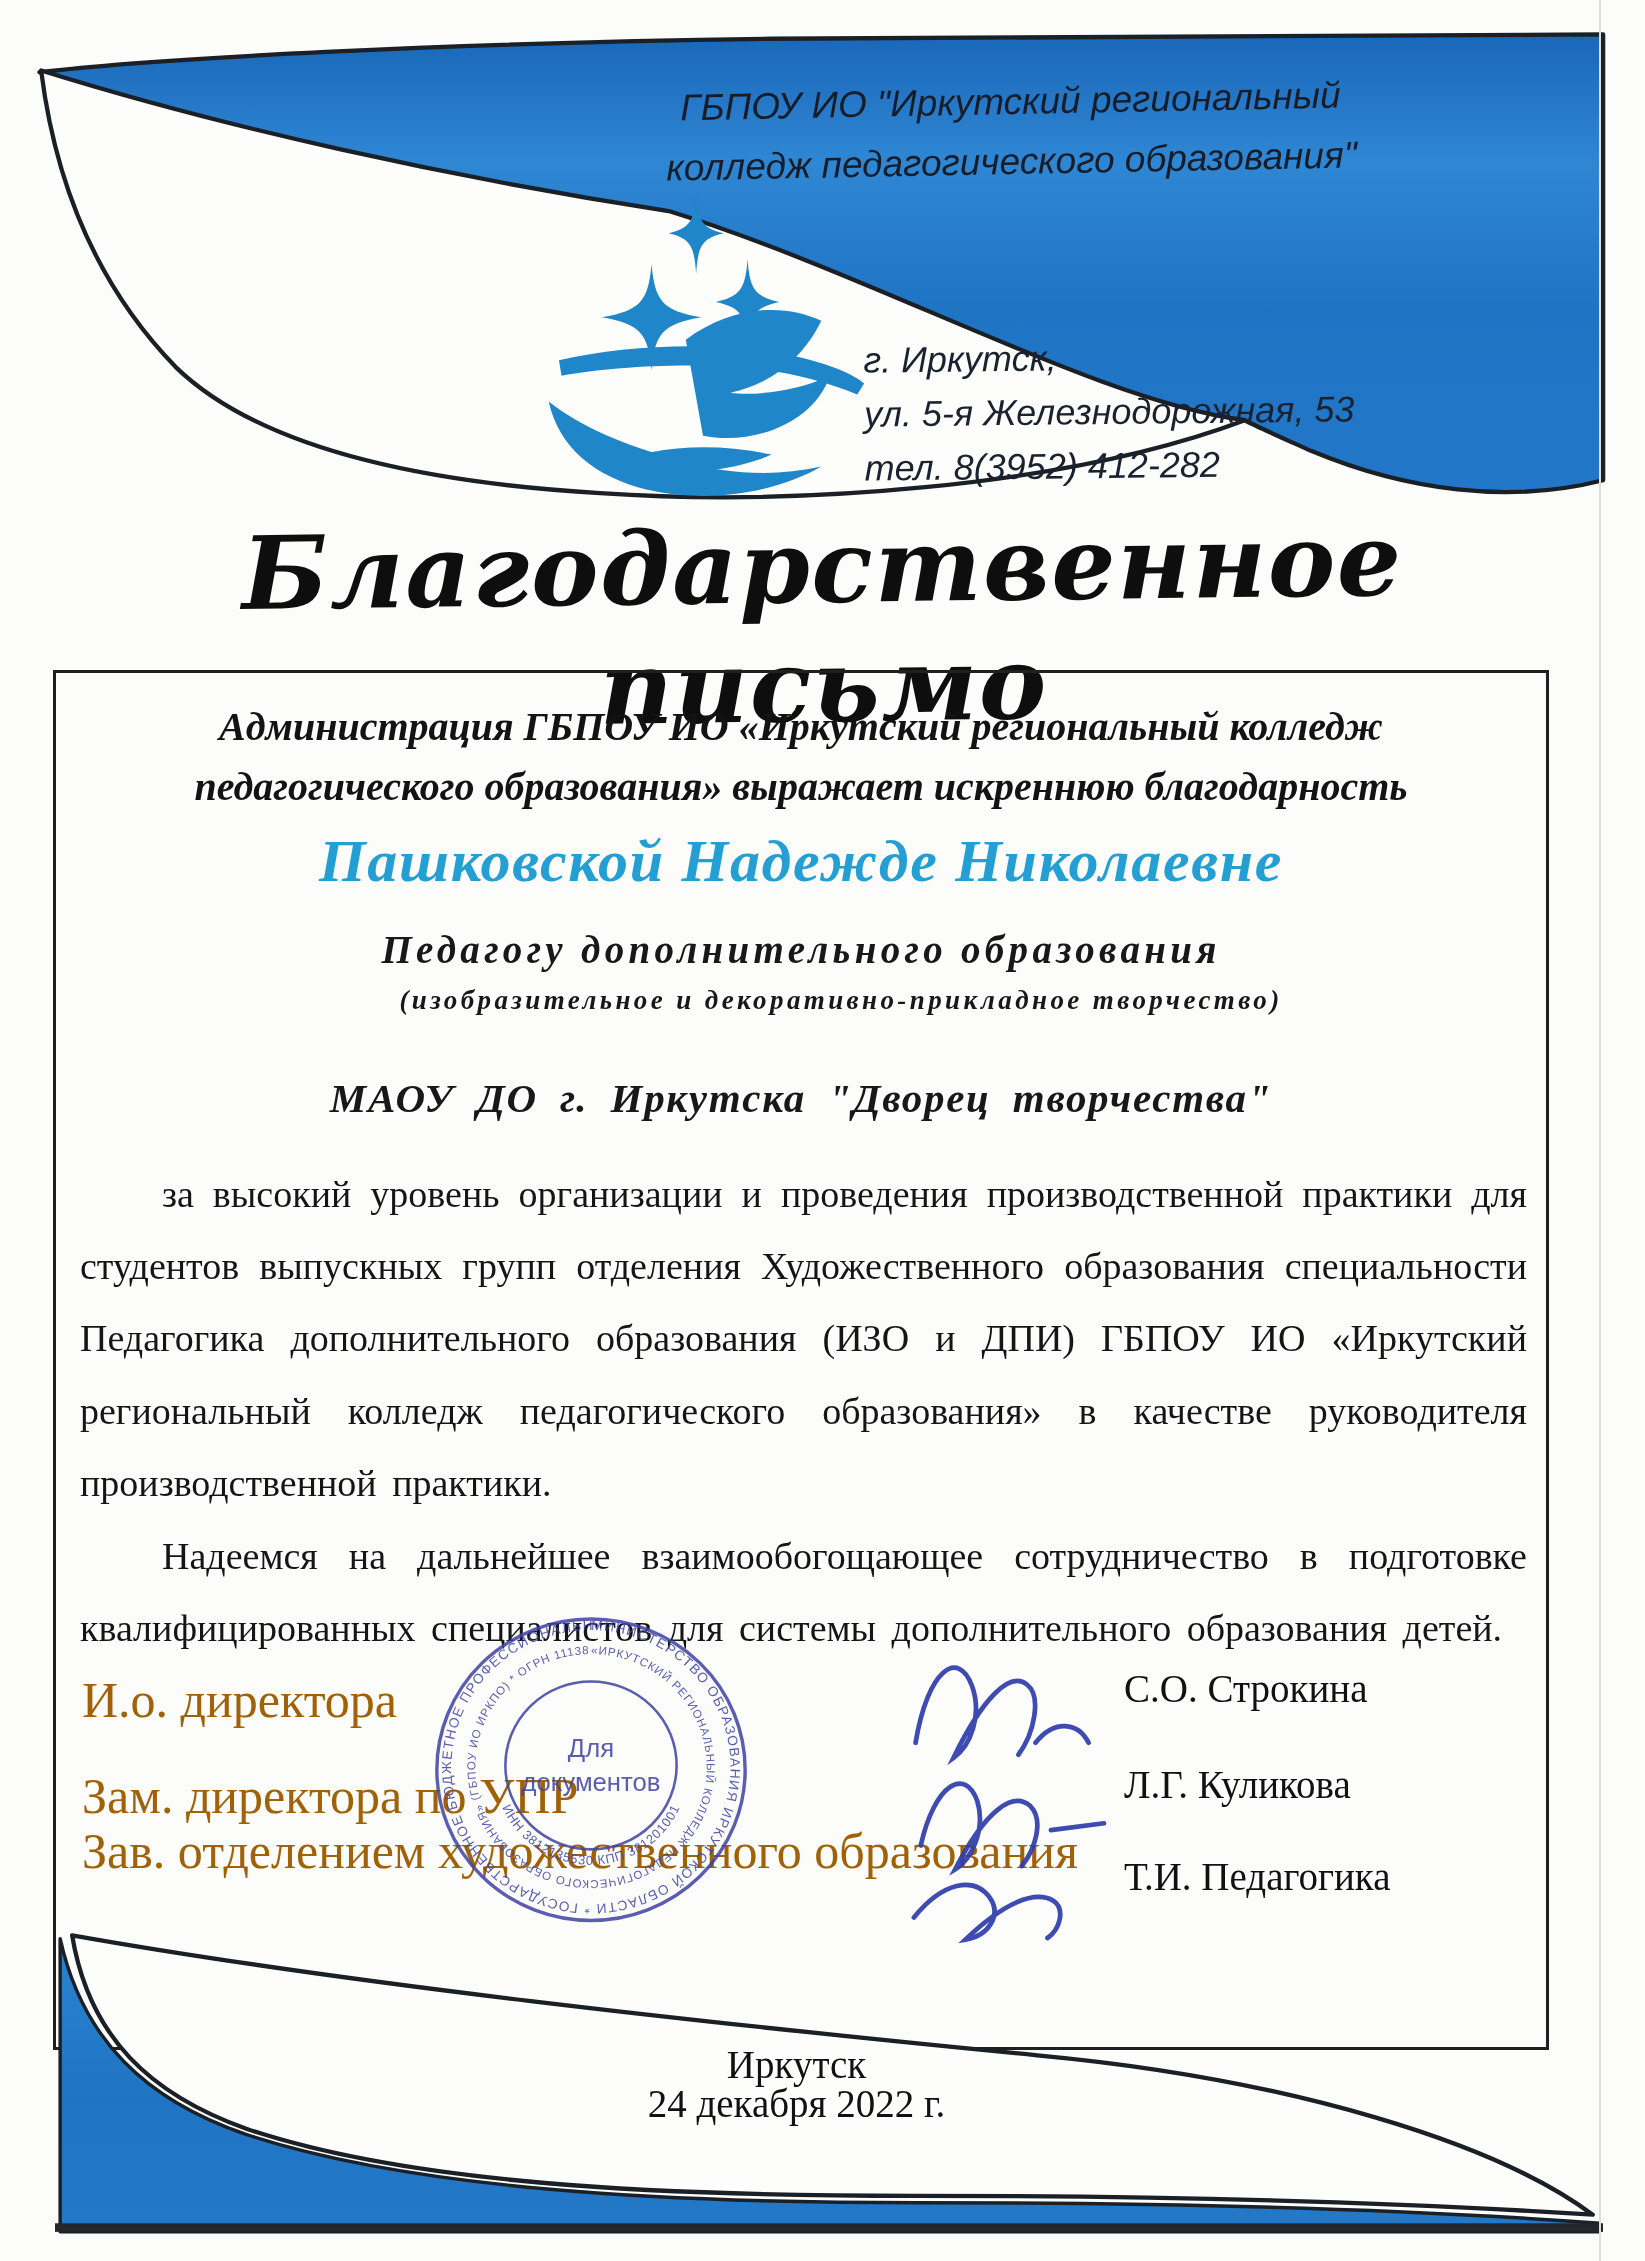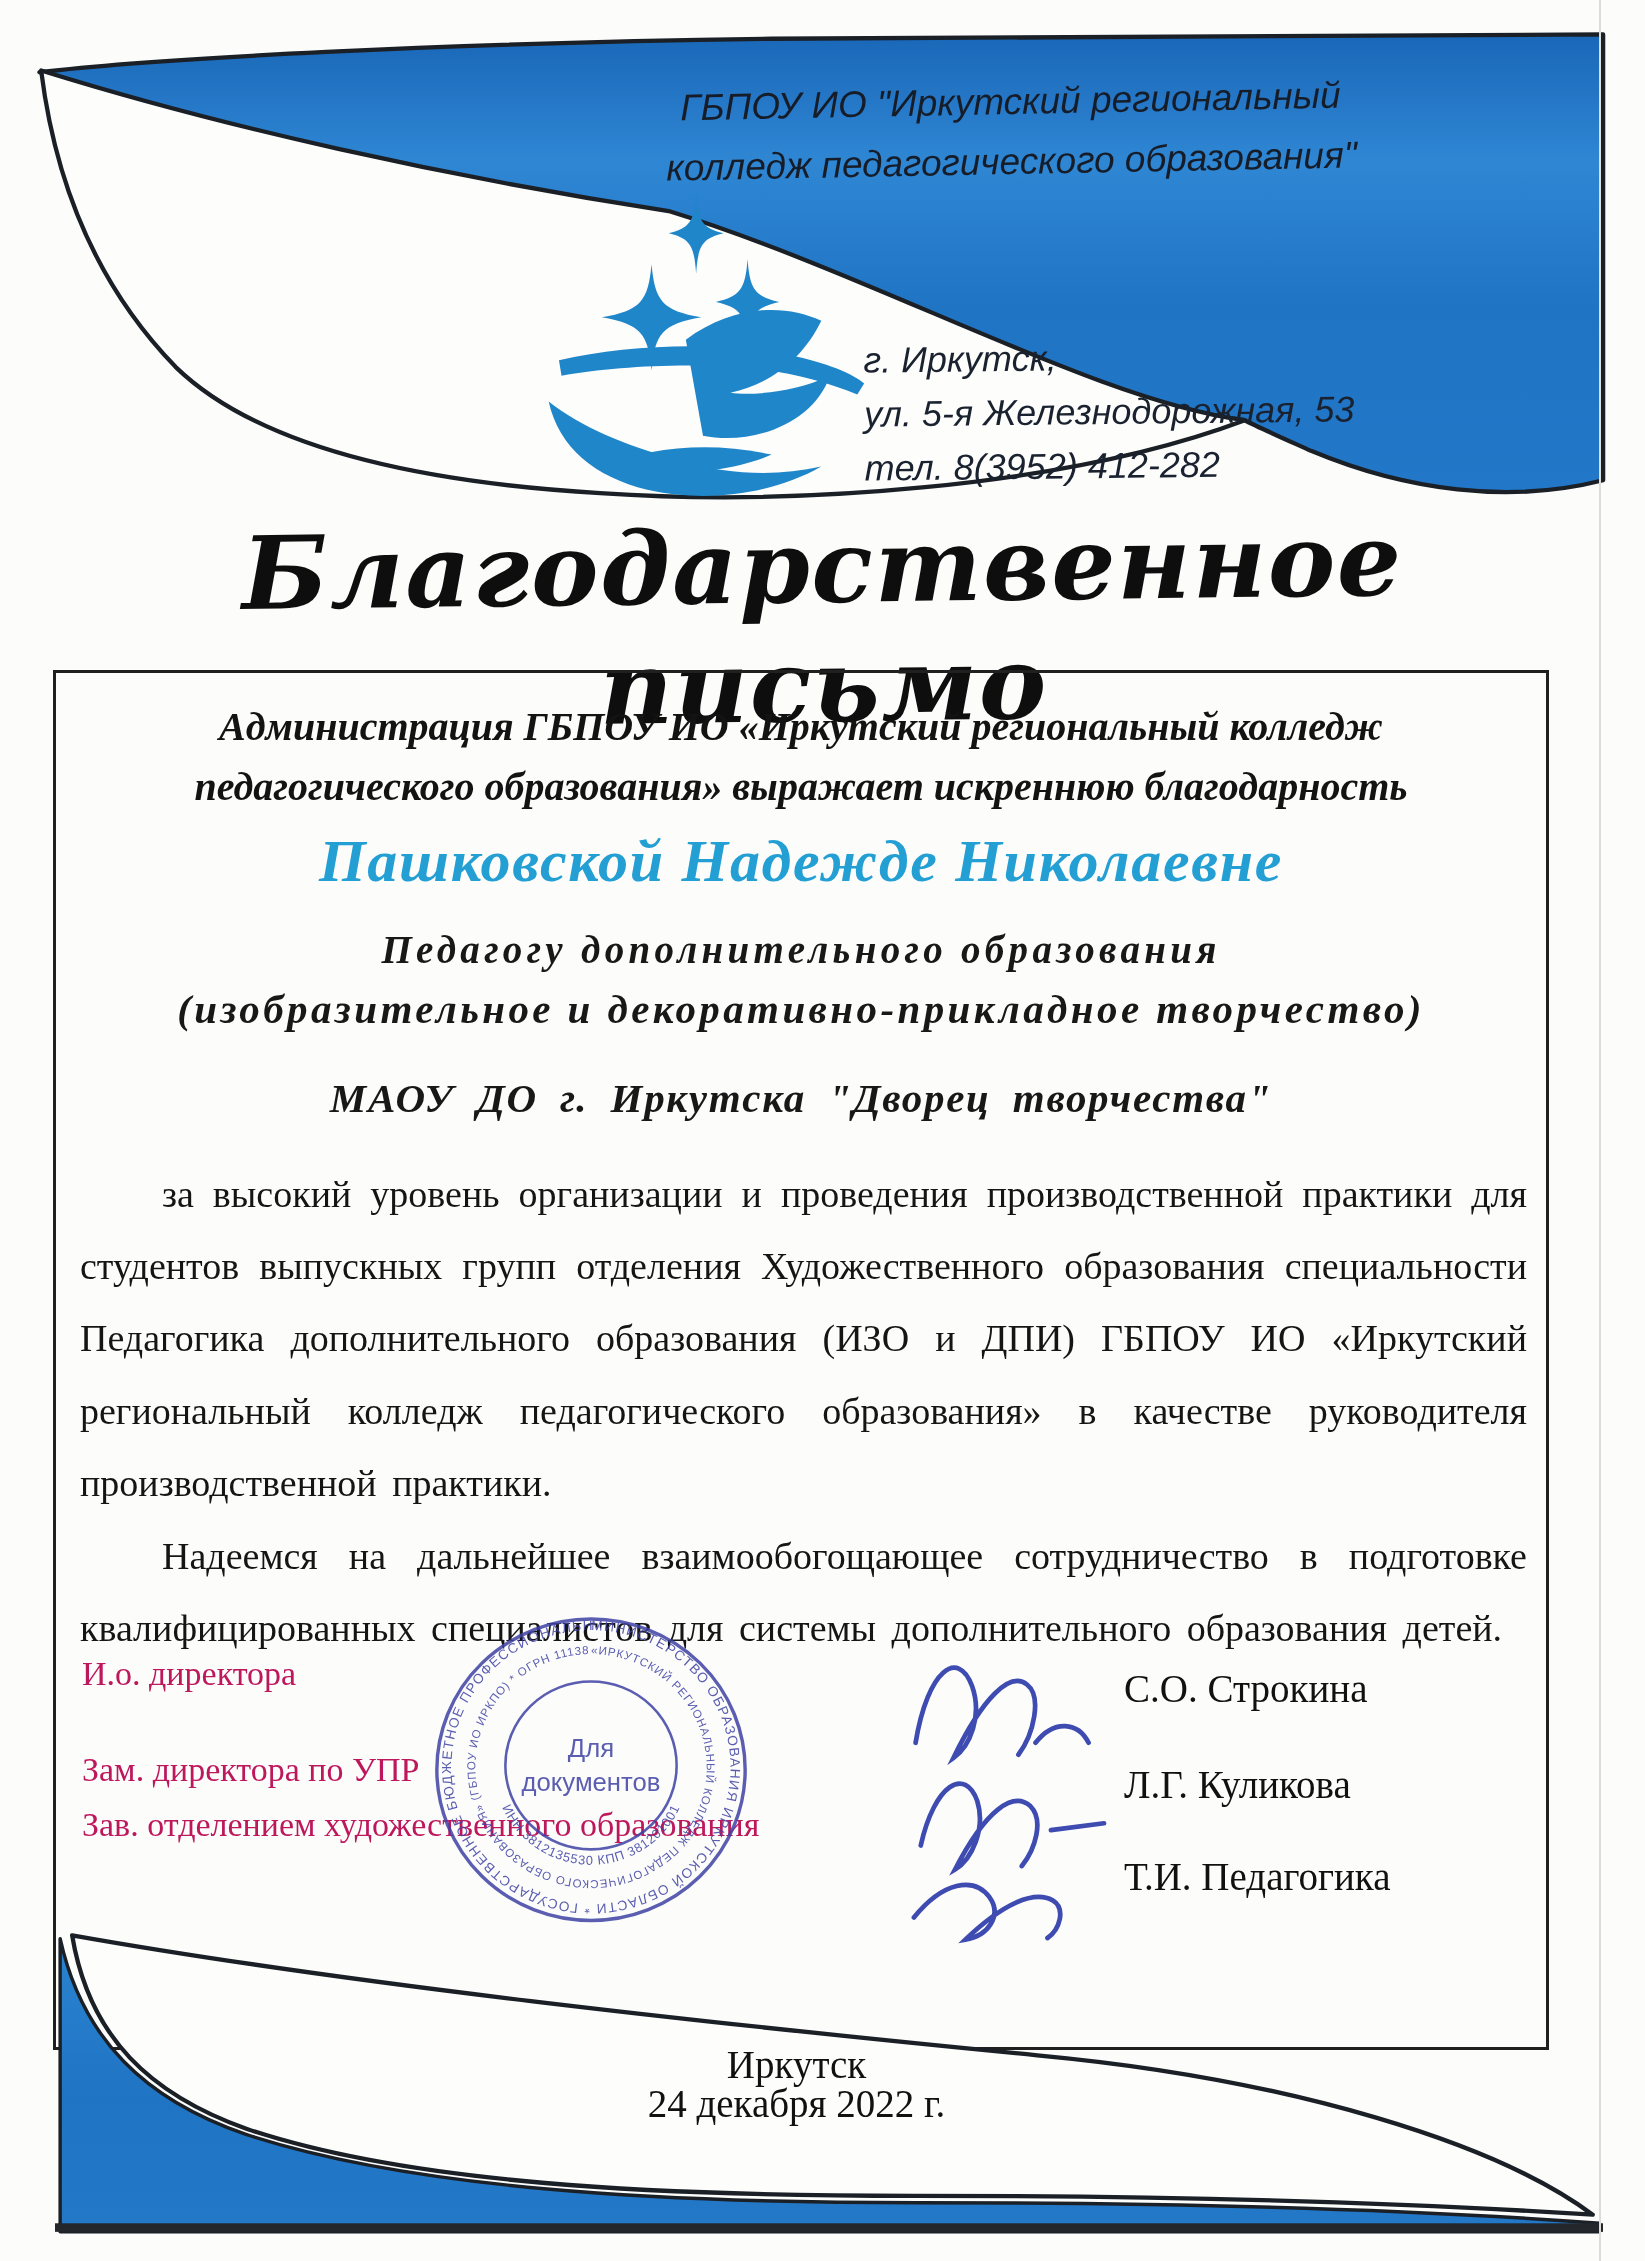--- a/index.html
+++ b/index.html
@@ -20,28 +20,28 @@
   
   .content-box{left:53px;top:670px;width:1496px;height:1380px;border:3.4px solid #202020;
     box-sizing:border-box;}
   .intro{left:0;top:24px;width:100%;text-align:center;font-weight:bold;font-style:italic;
     font-size:40px;line-height:1.5;color:#131313;}
   .recipient{left:0;top:154px;width:100%;text-align:center;font-weight:bold;font-style:italic;
     font-size:60px;letter-spacing:1.7px;}
   .role1{left:0;top:254px;width:100%;text-align:center;font-weight:bold;font-style:italic;
     font-size:39px;letter-spacing:4.3px;}
   .role2{left:0;top:312px;width:100%;text-align:center;font-weight:bold;font-style:italic;
-    font-size:41px;letter-spacing:3.4px;}
+    font-size:27px;letter-spacing:3.4px;padding-left:40px;}
   .rec-org{left:0;top:401px;width:100%;text-align:center;font-weight:bold;font-style:italic;
     font-size:41px;letter-spacing:1.7px;word-spacing:10.3px;}
   .para{left:24px;width:1447px;font-size:38px;line-height:1.9;text-align:justify;
     text-indent:82px;word-spacing:6px;color:#151515;}
   .para1{top:485px;}
   .para2{top:847px;}
-  .sig-title{font-size:34px;color:#be185d;}
+  .sig-title{font-size:50px;color:#a16207;margin-top:16px;}
   .sig-name{font-size:39px;color:#111;}
   
   .footer-block{left:462px;top:2045px;width:669px;text-align:center;font-size:39px;
     line-height:1.0;color:#111;}
   .footer-date{}
   .scanline{left:1599px;top:0;width:1.7px;height:2261px;background:#dddcd6;}
 </style>
 </head>
 <body>
 

